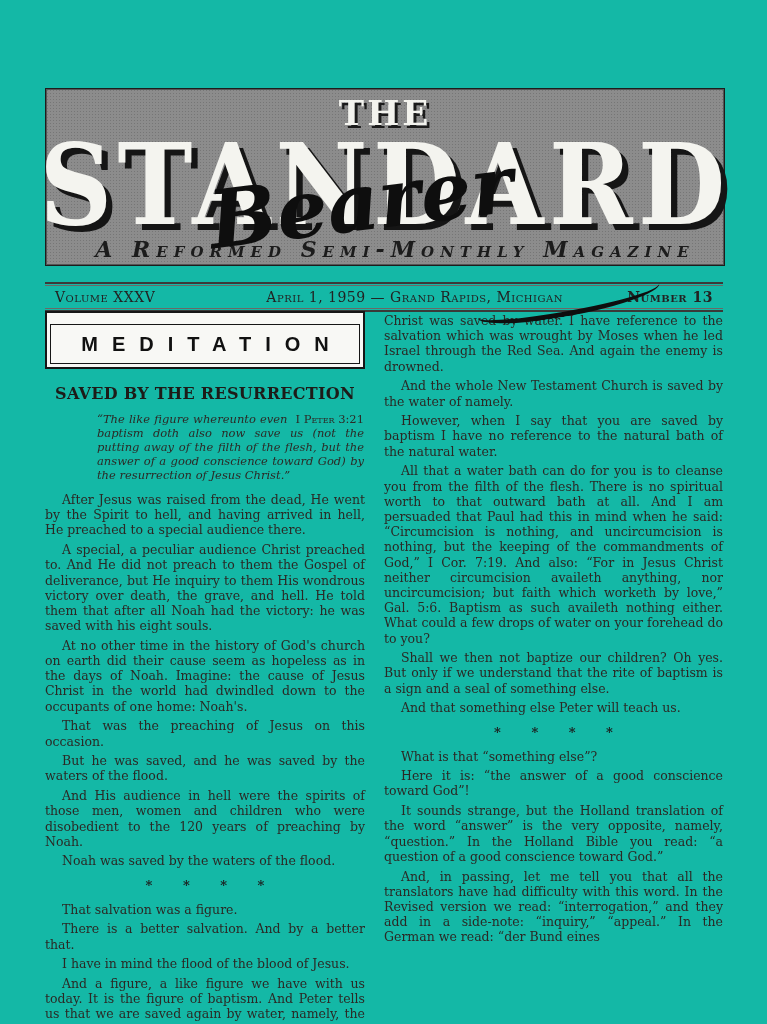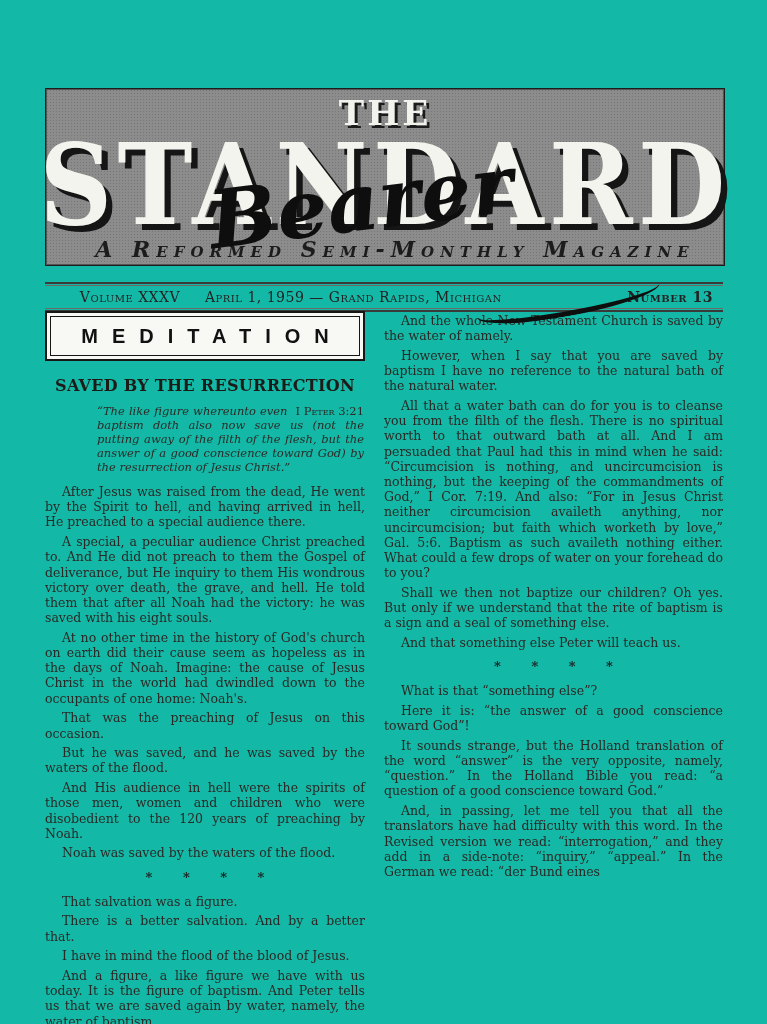--- a/index.html
+++ b/index.html
@@ -51,38 +51,39 @@
 
   
   .issue-bar{position:absolute;left:45px;top:282px;width:678px;}
   .rule-thick{height:2px;background:#3a3a38;}
   .rule-thin{height:1px;background:#6a6a66;margin-top:1px;}
   .issue-row{
     display:flex;justify-content:space-between;align-items:baseline;
     padding:3px 10px 2px 10px;
     font-variant:small-caps;font-size:14px;letter-spacing:0.5px;color:#222;
   }
-  .issue-row .mid{flex:1;text-align:left;}
-  .issue-row .left{width:150px;text-align:center;}
+  .issue-row .mid{flex:1;text-align:right;}
+  .issue-row .left{width:150px;text-align:left;}
   .issue-row .right{width:150px;text-align:right;font-weight:bold;}
 
   
   .columns{
     position:absolute;left:45px;top:311px;width:678px;
     display:flex;gap:19px;
   }
   .col-left{width:320px;}
   .col-right{width:339px;padding-top:2px;}
 
   .meditation-box{border:2px solid #161616;padding:3px;background:#f8f8f5;}
   .meditation-inner{
     border:1px solid #161616;text-align:center;
     font-family:"Liberation Sans", sans-serif;font-weight:bold;
     font-size:20px;letter-spacing:14px;padding:8px 0 7px 14px;color:#111;
     white-space:nowrap;
+    margin-top:8px;
   }
 
   .article-title{
     text-align:center;font-weight:bold;font-size:16px;
     margin:15px 0 9px 0;letter-spacing:0.3px;color:#1d1b18;
   }
 
   .epigraph{
     margin:0 1px 10px 52px;
     font-style:italic;font-size:11.5px;line-height:14px;
@@ -150,20 +151,21 @@
       <div class="sep">*  *  *  *</div>
 
       <p class="body">That salvation was a figure.</p>
       <p class="body">There is a better salvation.  And by a better that.</p>
       <p class="body">I have in mind the flood of the blood of Jesus.</p>
       <p class="body">And a figure, a like figure we have with us today.  It is the figure of baptism.  And Peter tells us that we are saved again by water, namely, the water of baptism.</p>
 
     </div>
 
     <div class="col-right">
+      <p class="body noindent">Christ was saved by water.  I have reference to the salvation which was wrought by Moses when he led Israel through the Red Sea.  And again the enemy is drowned.</p>
       <p class="body">And the whole New Testament Church is saved by the water of namely.</p>
       <p class="body">However, when I say that you are saved by baptism I have no reference to the natural bath of the natural water.</p>
       <p class="body">All that a water bath can do for you is to cleanse you from the filth of the flesh.  There is no spiritual worth to that outward bath at all.  And I am persuaded that Paul had this in mind when he said: “Circumcision is nothing, and uncircumcision is nothing, but the keeping of the commandments of God,” I Cor. 7:19.  And also: “For in Jesus Christ neither circumcision availeth anything, nor uncircumcision; but faith which worketh by love,” Gal. 5:6.  Baptism as such availeth nothing either.  What could a few drops of water on your forehead do to you?</p>
       <p class="body">Shall we then not baptize our children?  Oh yes.  But only if we understand that the rite of baptism is a sign and a seal of something else.</p>
       <p class="body">And that something else Peter will teach us.</p>
 
       <div class="sep">*  *  *  *</div>
 
       <p class="body">What is that “something else”?</p>
       <p class="body">Here it is: “the answer of a good conscience toward God”!</p>

